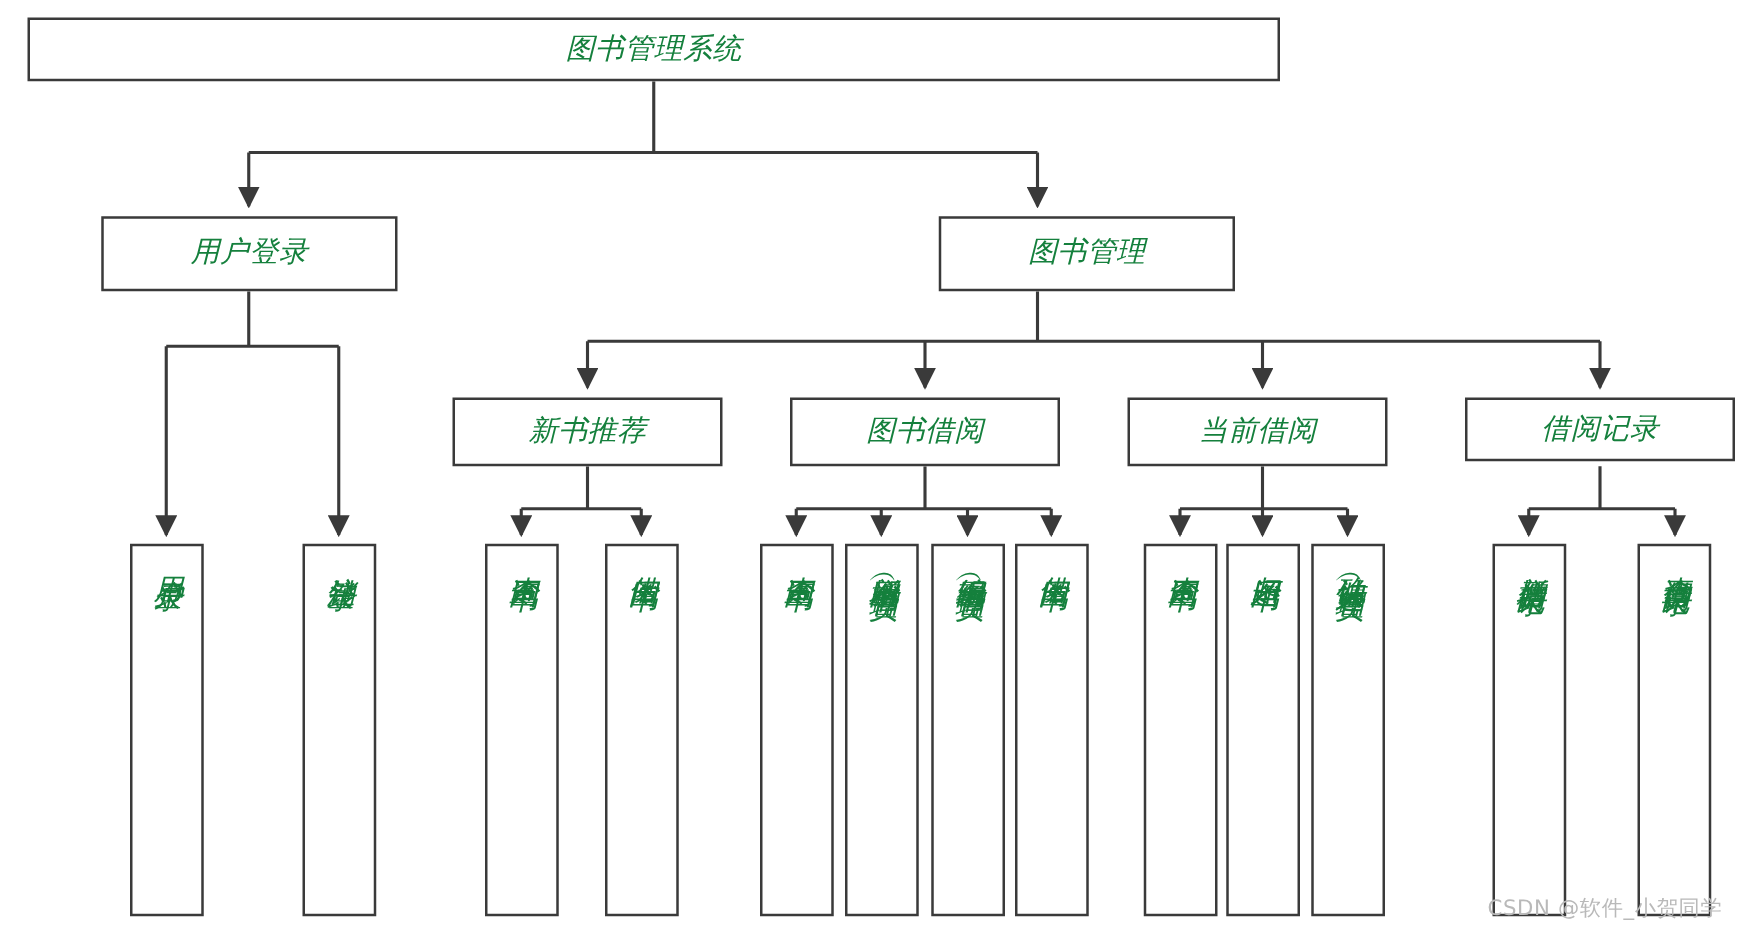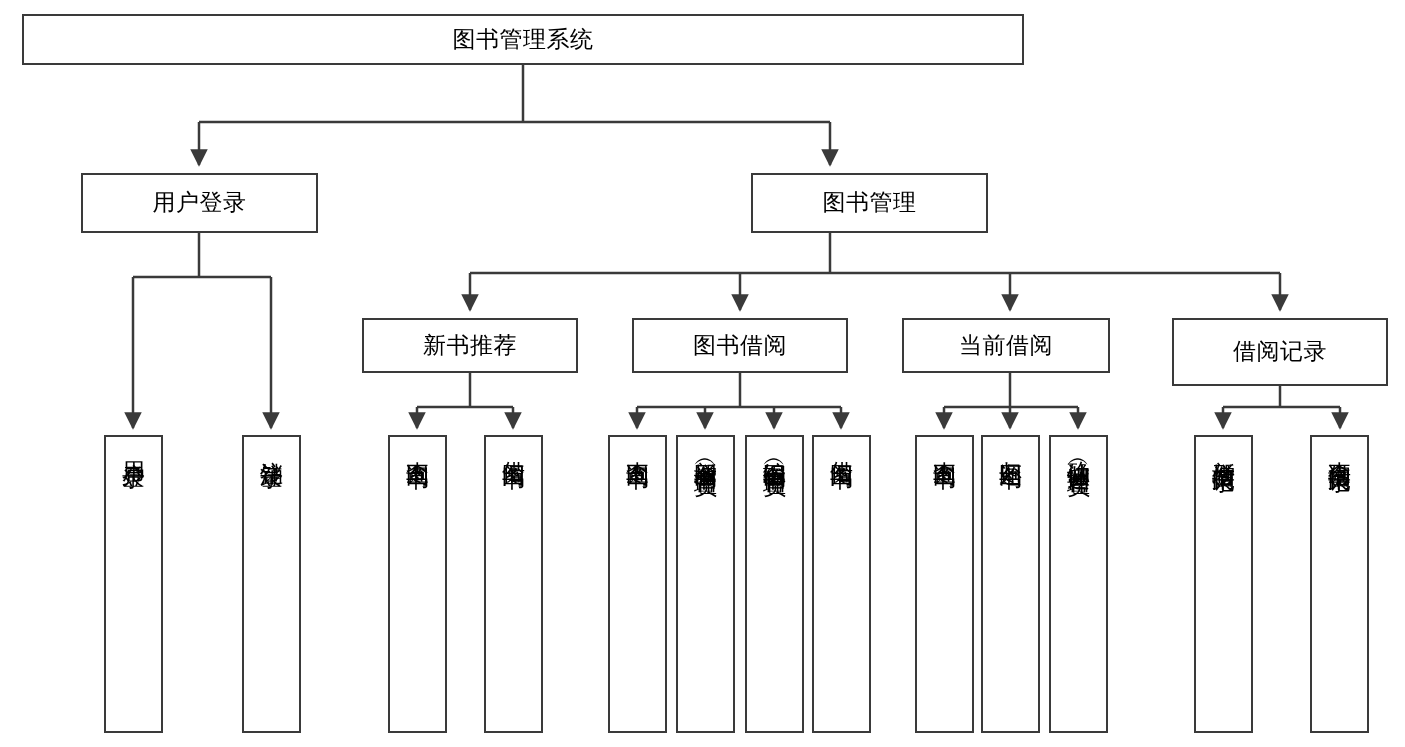--- a/index.html
+++ b/index.html
@@ -26,21 +26,22 @@
     pointer-events: none;
   }
   .node {
     position: absolute;
     box-sizing: border-box;
     border: 2.5px solid #3a3a3a;
     background: #ffffff;
     display: flex;
     align-items: center;
     justify-content: center;
-    color: #000000;
+    color: #15803d;
+    font-style: italic;
   }
   .node .label {
     display: block;
     text-align: center;
     line-height: 1.18;
     letter-spacing: 0.5px;
   }
   .node.horiz .label {
     font-size: 23px;
     writing-mode: horizontal-tb;
@@ -136,21 +137,21 @@
 
   <div class="node horiz" style="left:632px; top:318px; width:216px; height:55px;">
     <span class="label">图书借阅</span>
   </div>
   <div class="node horiz" style="left:362px; top:318px; width:216px; height:55px;">
     <span class="label">新书推荐</span>
   </div>
   <div class="node horiz" style="left:902px; top:318px; width:208px; height:55px;">
     <span class="label">当前借阅</span>
   </div>
-  <div class="node horiz" style="left:1172px; top:318px; width:216px; height:68px;">
+  <div class="node horiz" style="left:1172px; top:318px; width:216px; height:51px;">
     <span class="label">借阅记录</span>
   </div>
 
   <div class="node vert" style="left:104px; top:435px; width:59px; height:298px;">
     <span class="label">用户登录</span>
   </div>
   <div class="node vert" style="left:242px; top:435px; width:59px; height:298px;">
     <span class="label">注销登录</span>
   </div>
 
@@ -184,14 +185,15 @@
     <span class="label">确认归还（管理员）</span>
   </div>
 
   <div class="node vert" style="left:1194px; top:435px; width:59px; height:298px;">
     <span class="label">新增借阅记录</span>
   </div>
   <div class="node vert" style="left:1310px; top:435px; width:59px; height:298px;">
     <span class="label">查询借阅记录</span>
   </div>
 
+  <div class="watermark" style="left:1190px; top:715px;">CSDN @软件_小贺同学</div>
 
 </div>
 
 </body></html>

